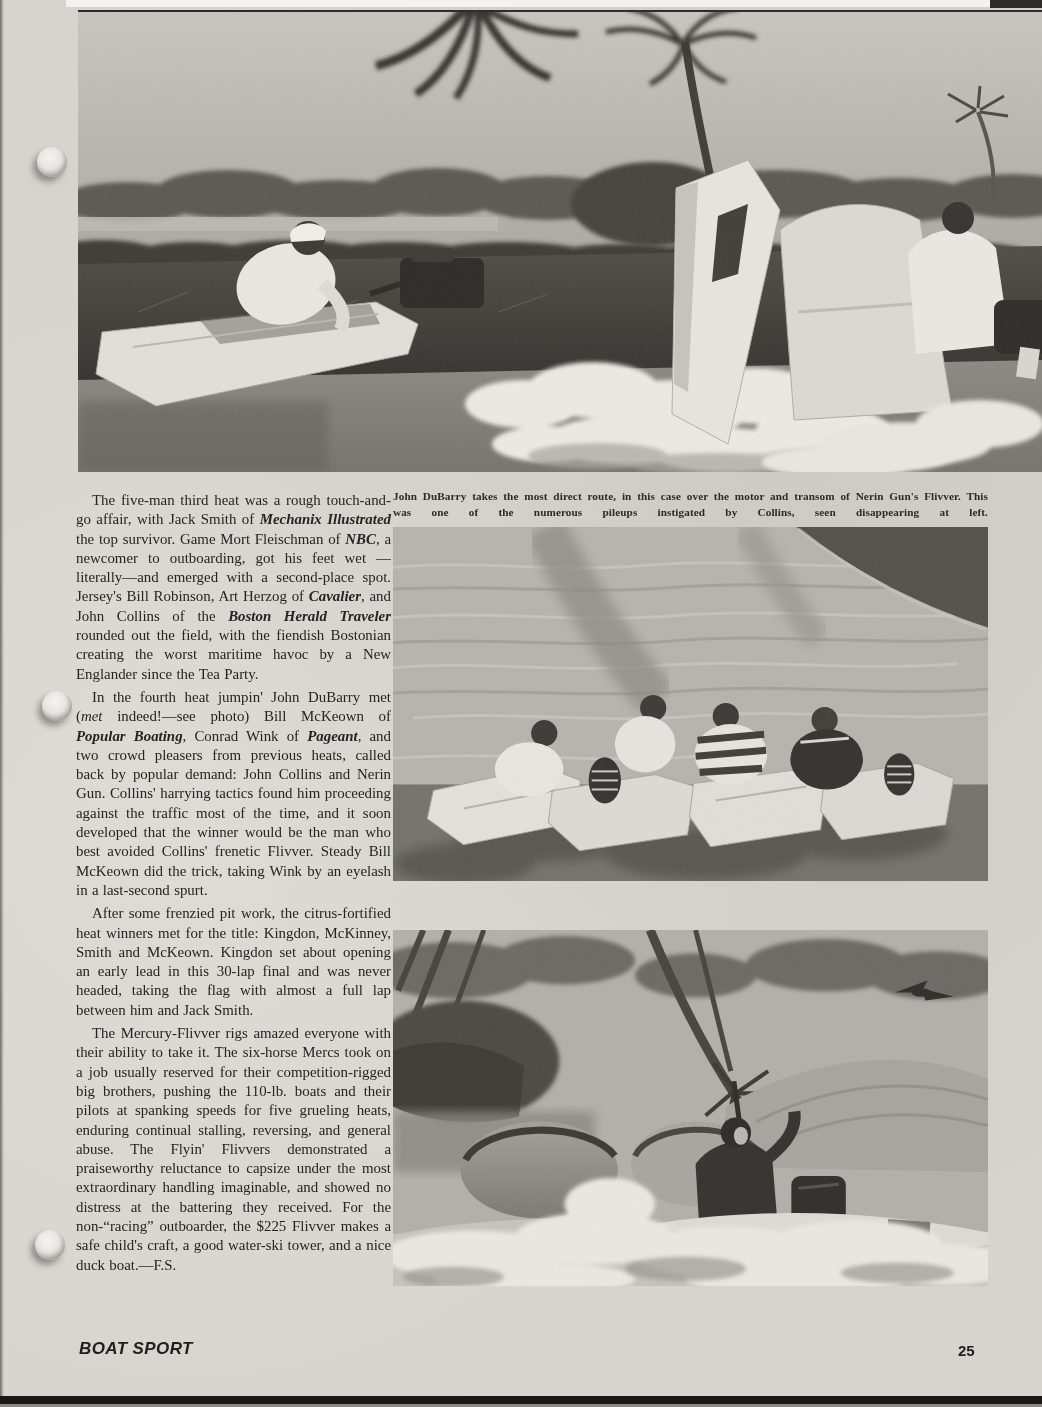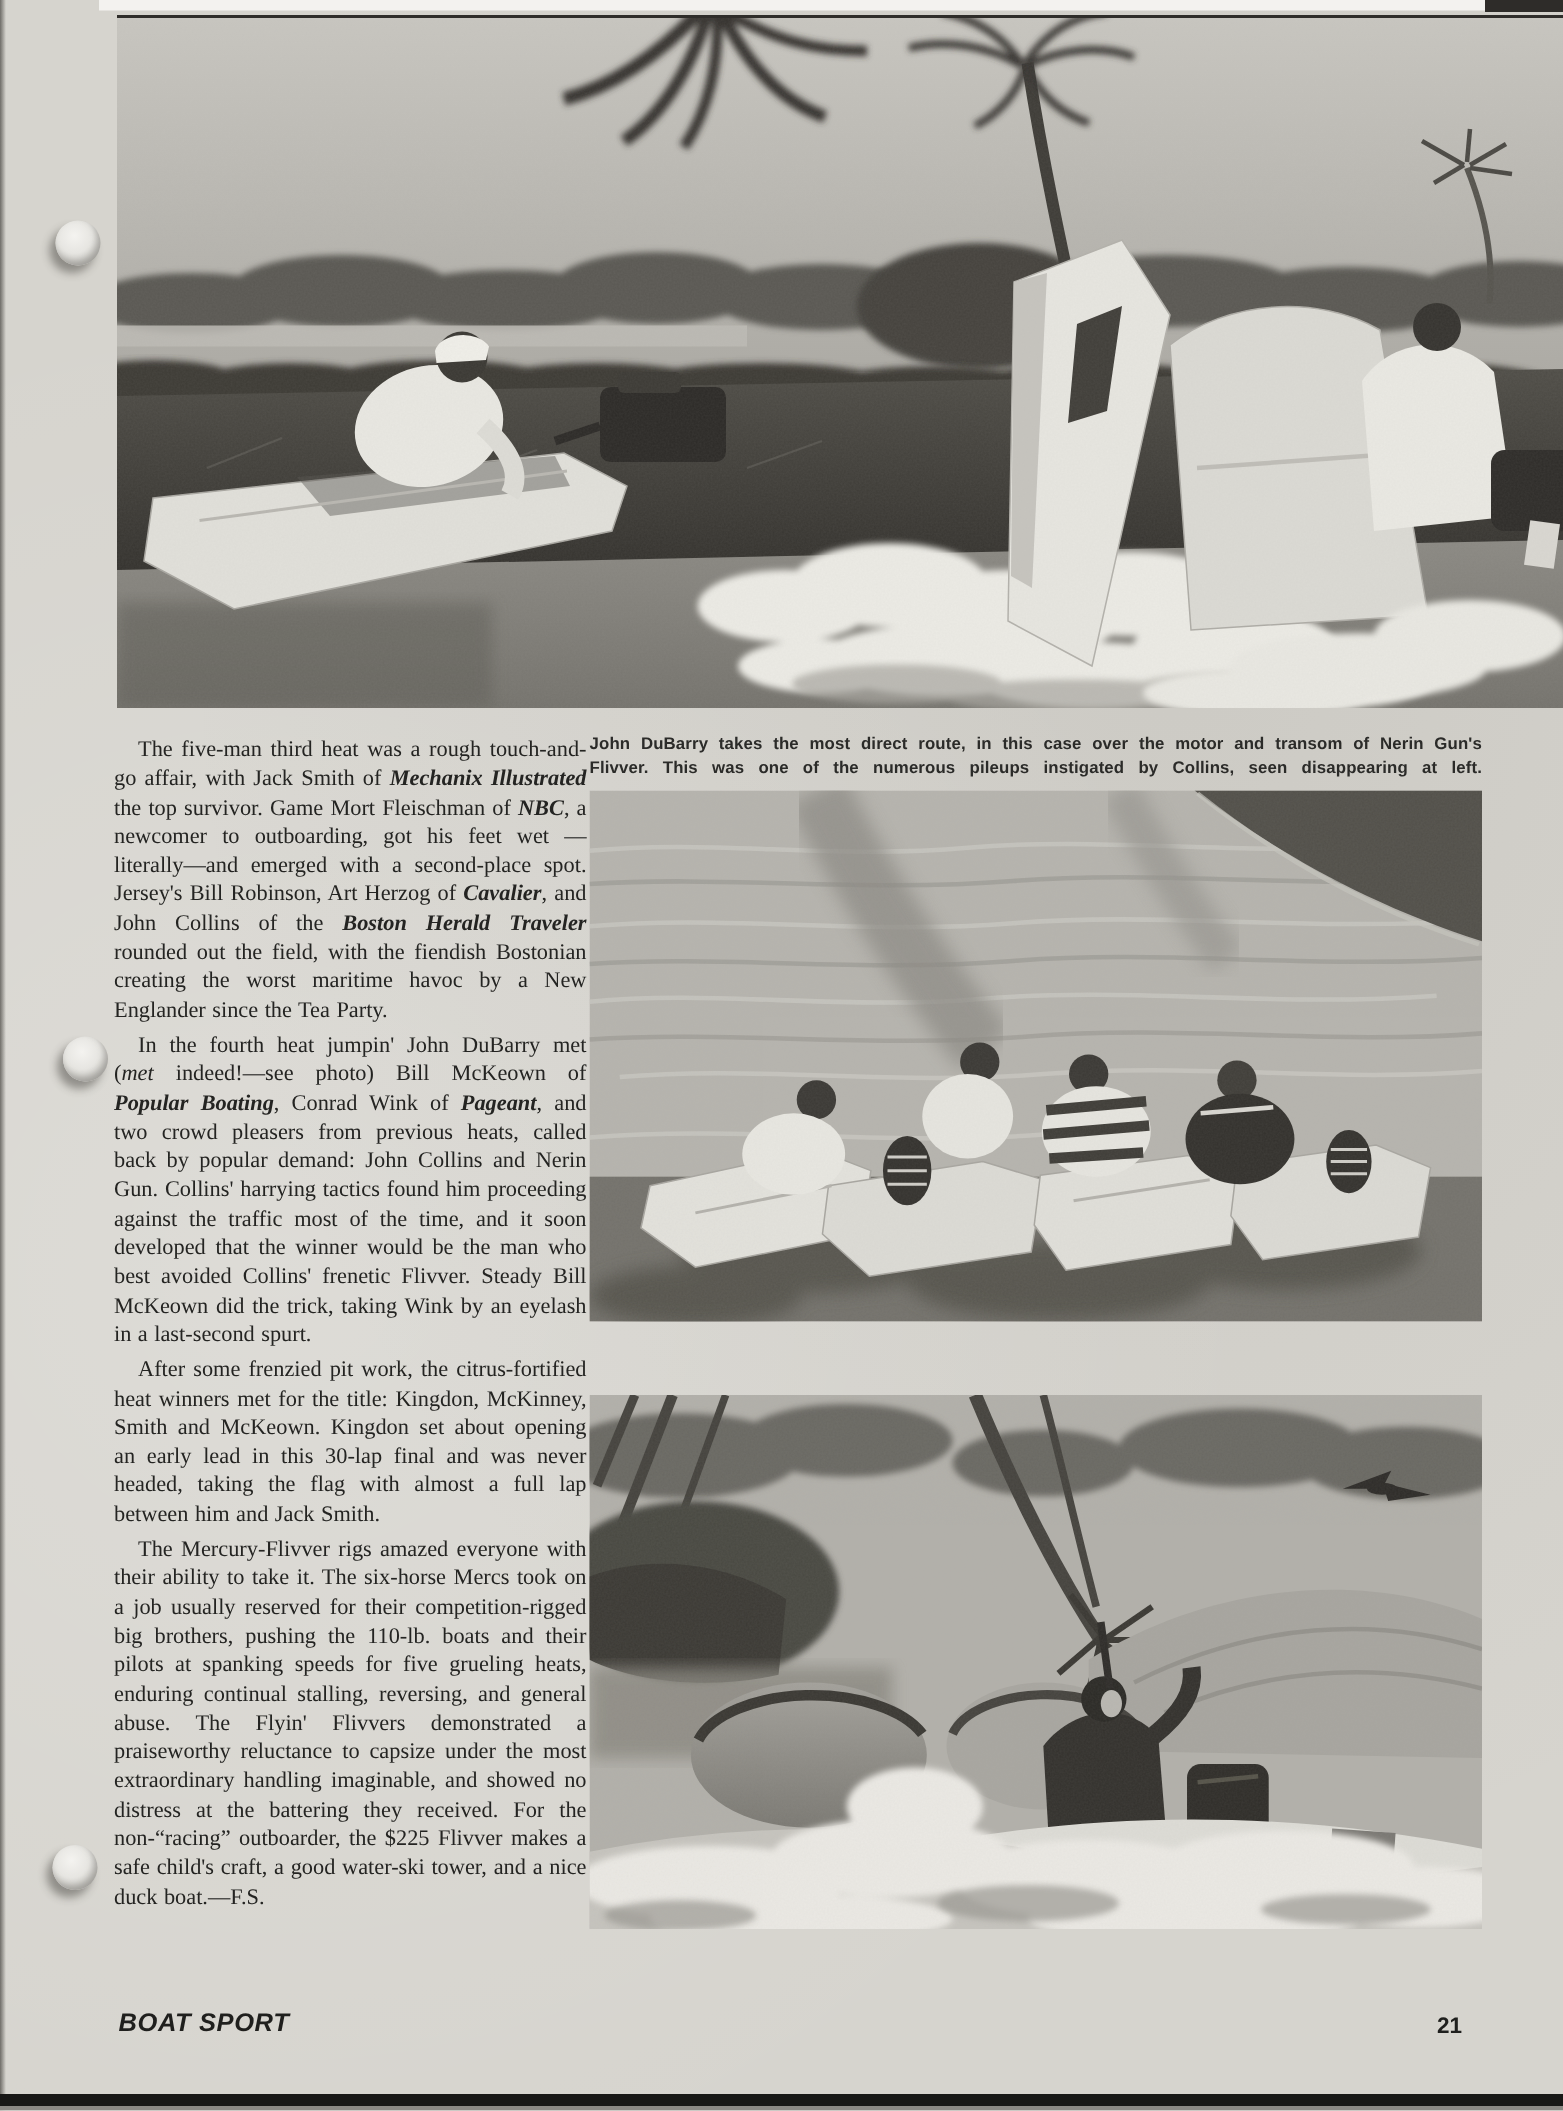--- a/index.html
+++ b/index.html
@@ -25,21 +25,21 @@
   .hero-photo{position:absolute;left:78px;top:10px;width:964px;height:460px;border-top:2px solid #2f2d2a;}
   .photo-svg{display:block;width:100%;height:100%;}
 
   .col-left{position:absolute;left:76px;top:491px;width:315px;}
   .body-para{margin:0 0 4px 0;text-align:justify;text-indent:16px;
     font-size:14.9px;line-height:19.3px;color:#242422;word-spacing:.04em;}
   .it{font-style:italic;}
   .bd{font-weight:bold;}
 
   .caption{position:absolute;left:393px;width:595px;
-    font-family:Liberation Sans, sans-serif;font-weight:bold;
+    font-family:Liberation Serif, serif;font-weight:bold;
     font-size:11.2px;line-height:16px;color:#2b2b29;
     text-align:justify;text-align-last:justify;letter-spacing:.1px;word-spacing:.18em;}
   .cap-top{top:488px;}
   .cap-mid{top:890px;}
   .cap-bot{top:1294px;}
 
   .photo2{position:absolute;left:393px;top:527px;width:595px;height:354px;}
   .photo3{position:absolute;left:393px;top:930px;width:595px;height:356px;}
 
   .footer-title{position:absolute;left:79px;top:1339px;
@@ -381,17 +381,17 @@
         <ellipse cx="290" cy="336" rx="60" ry="12"></ellipse>
           <ellipse cx="500" cy="340" rx="56" ry="10"></ellipse>
         <ellipse cx="60" cy="344" rx="50" ry="10"></ellipse>
       </g>
       <rect width="590" height="353" filter="url(#n3)" opacity="0.16"></rect>
     </svg>
   </div>
 
 
   <div class="footer-title">BOAT SPORT</div>
-  <div class="page-number">21</div>
+  <div class="page-number">25</div>
 
   <div class="bottom-bar"></div>
   <div class="bottom-paper"></div>
 </div>
 
 </body></html>

